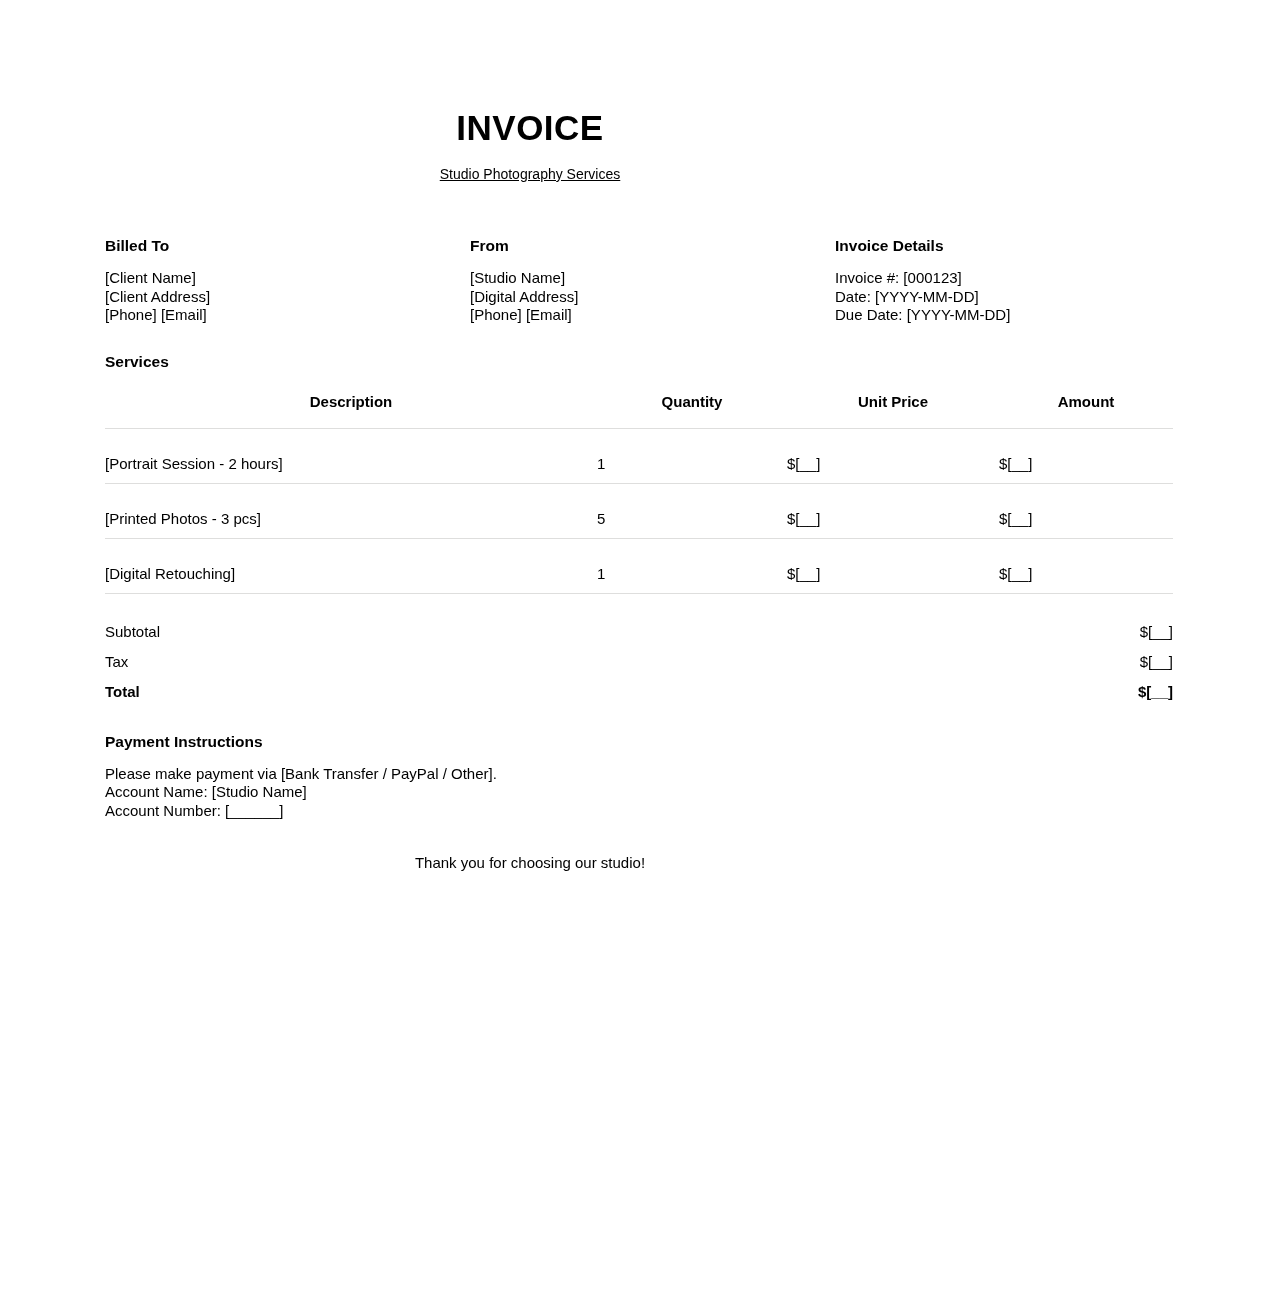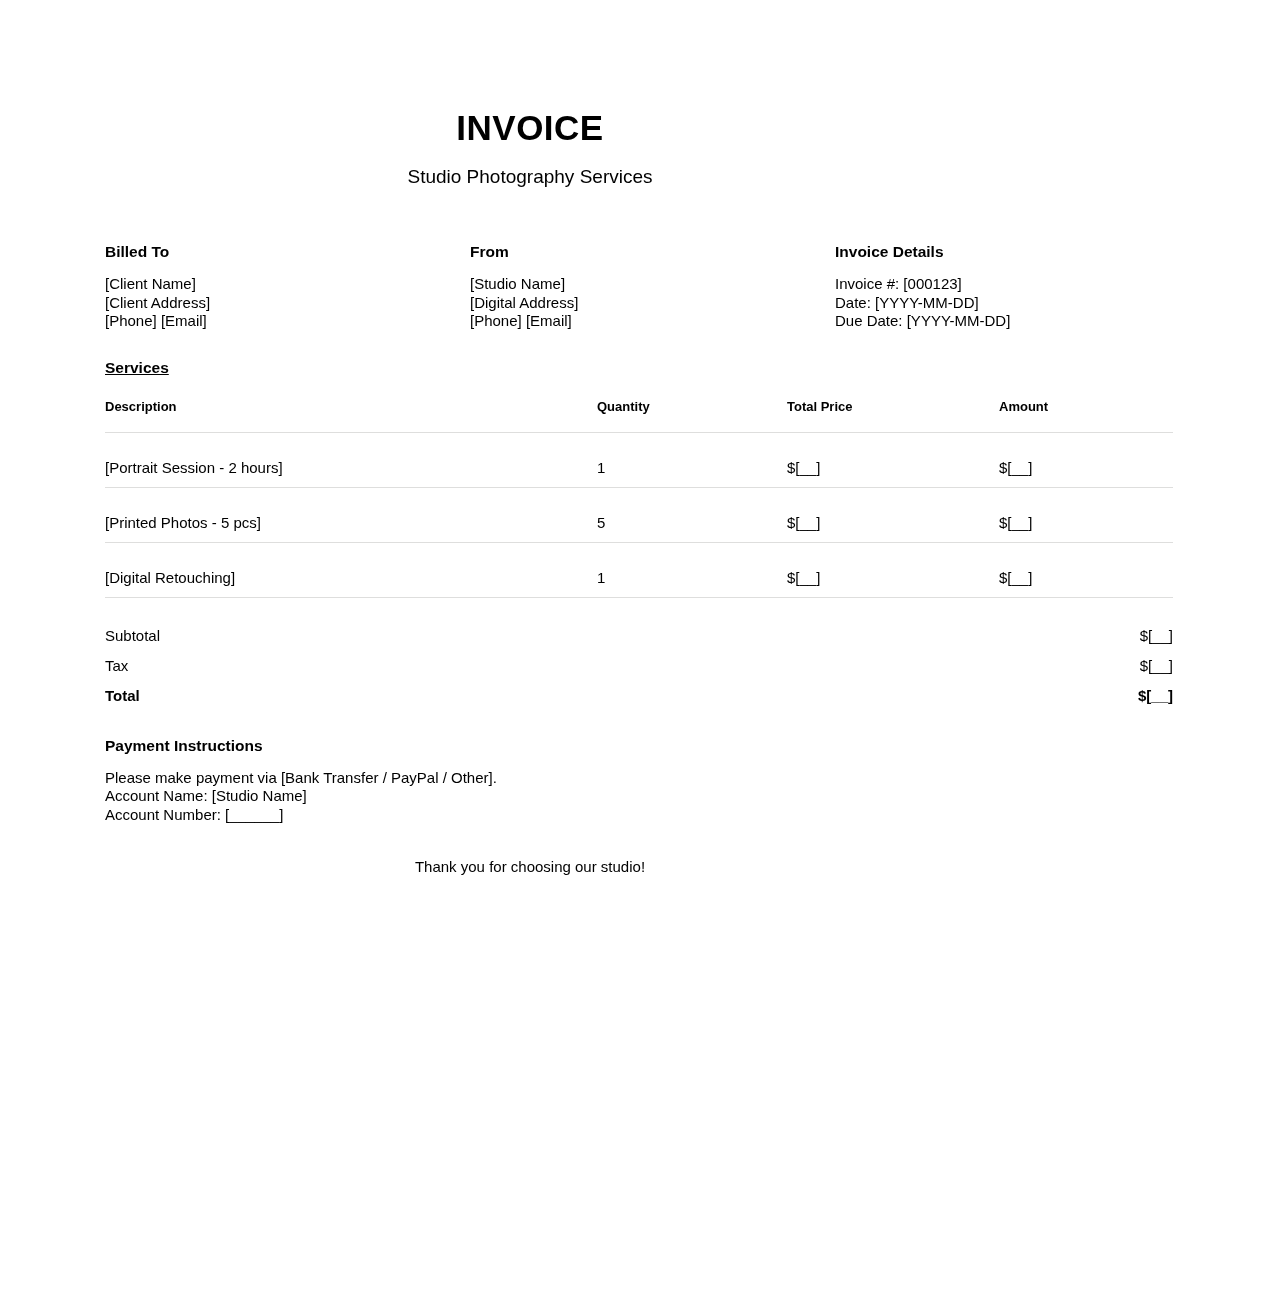--- a/index.html
+++ b/index.html
@@ -30,23 +30,24 @@
     text-align: center;
   }
   .doc-title {
     font-size: 35px;
     font-weight: bold;
     letter-spacing: 0.5px;
     line-height: 1.05;
     margin: 0;
   }
   .doc-subtitle {
-    font-size: 19px;
+    font-size: 14px;
     margin-top: 19px;
     line-height: 1.2;
+    text-decoration: underline;
   }
 
   
   .meta-row {
     display: flex;
     margin-top: 54px;
   }
   .meta-col {
     flex: 0 0 365px;
   }
@@ -66,31 +67,30 @@
   .meta-lines div {
     white-space: nowrap;
   }
 
   
   .section-heading {
     font-size: 15.5px;
     font-weight: bold;
     margin: 28px 0 0 0;
     line-height: 1.2;
-    text-decoration: underline;
   }
   table.services {
     width: 1068px;
     border-collapse: collapse;
     margin-top: 22px;
     table-layout: fixed;
   }
   table.services th {
-    text-align: left;
-    font-size: 13px;
+    text-align: center;
+    font-size: 15px;
     font-weight: bold;
     padding: 0 0 18px 0;
     border-bottom: 1px solid #dededd;
     vertical-align: bottom;
   }
   table.services td {
     text-align: left;
     font-size: 15px;
     font-weight: normal;
     padding: 26px 0 11px 0;
@@ -196,33 +196,33 @@
     <colgroup>
       <col class="c-desc">
       <col class="c-qty">
       <col class="c-unit">
       <col class="c-amt">
     </colgroup>
     <thead>
       <tr>
         <th class="cell-indent">Description</th>
         <th>Quantity</th>
-        <th>Total Price</th>
+        <th>Unit Price</th>
         <th>Amount</th>
       </tr>
     </thead>
     <tbody>
       <tr>
         <td class="cell-indent">[Portrait Session - 2 hours]</td>
         <td>1</td>
         <td class="money">$[__]</td>
         <td class="money">$[__]</td>
       </tr>
       <tr>
-        <td class="cell-indent">[Printed Photos - 5 pcs]</td>
+        <td class="cell-indent">[Printed Photos - 3 pcs]</td>
         <td>5</td>
         <td class="money">$[__]</td>
         <td class="money">$[__]</td>
       </tr>
       <tr>
         <td class="cell-indent">[Digital Retouching]</td>
         <td>1</td>
         <td class="money">$[__]</td>
         <td class="money">$[__]</td>
       </tr>

